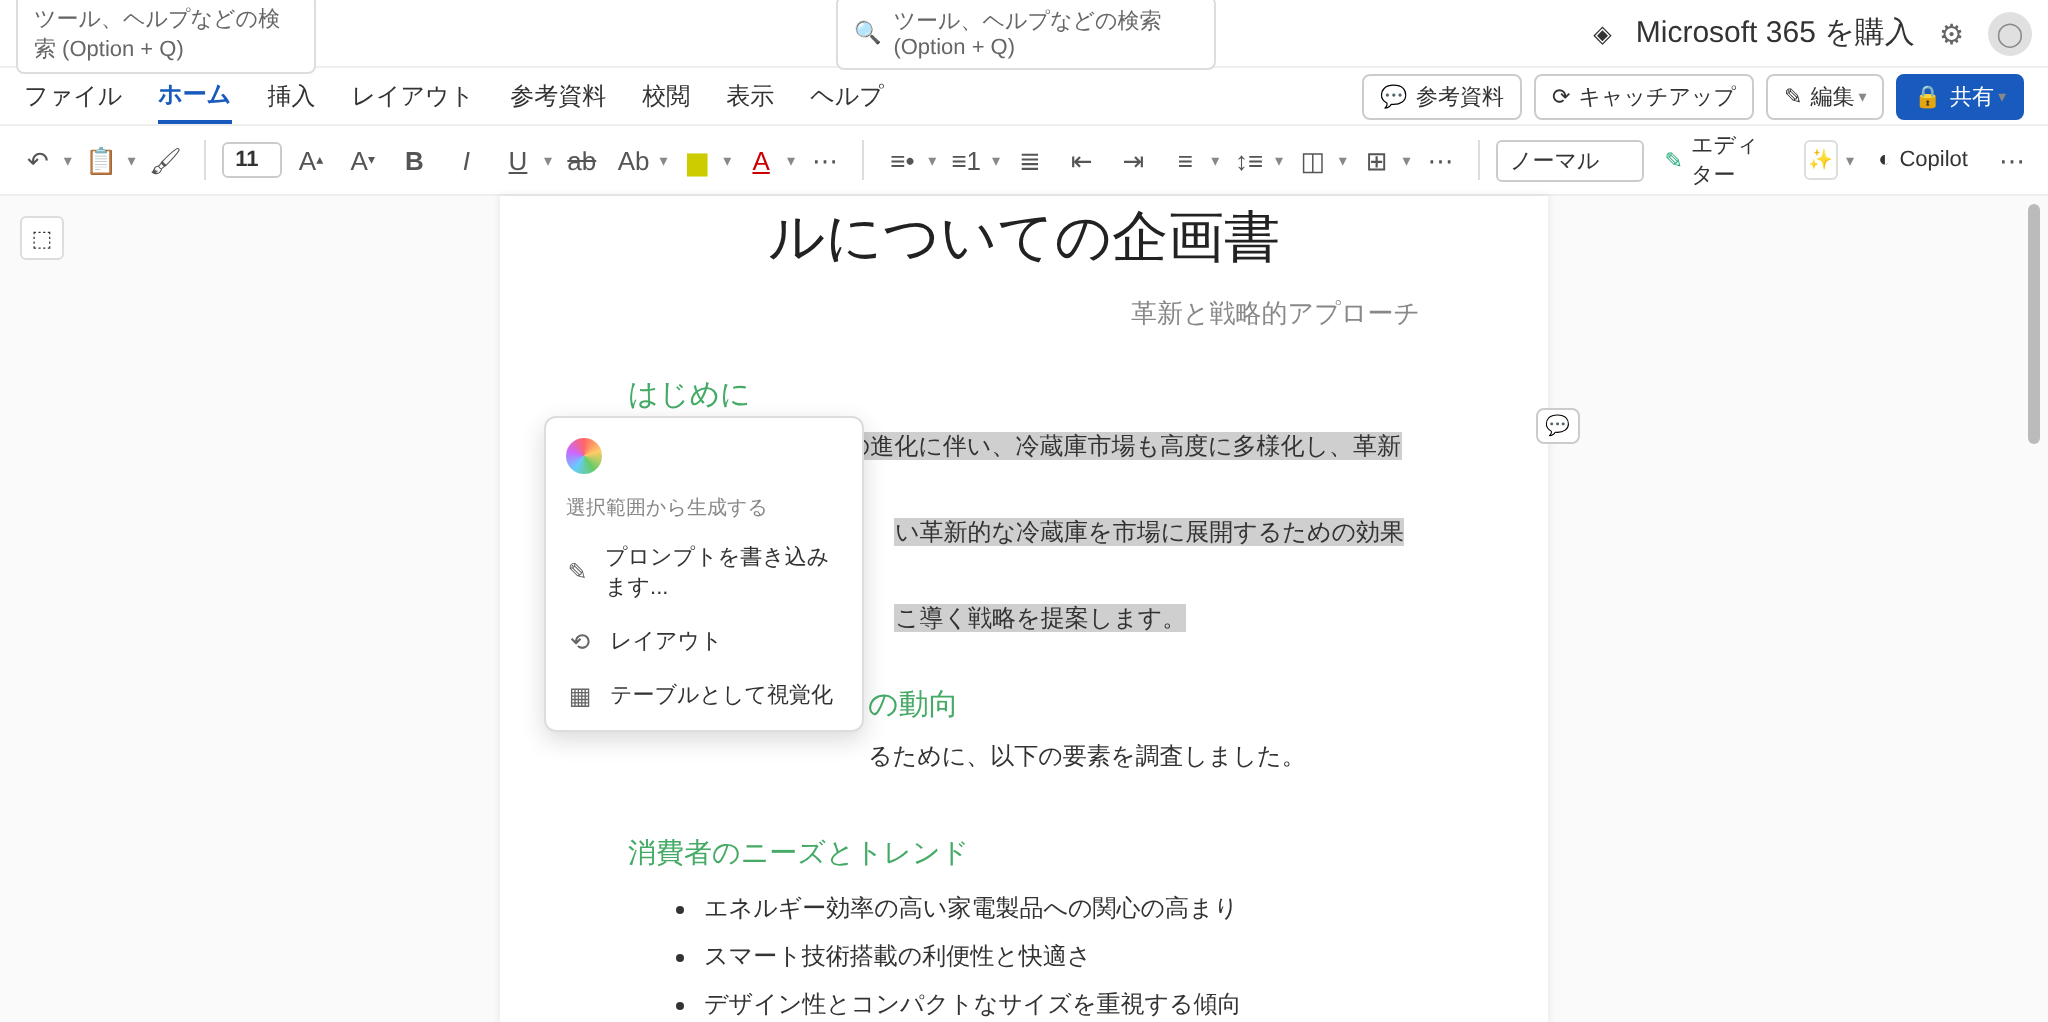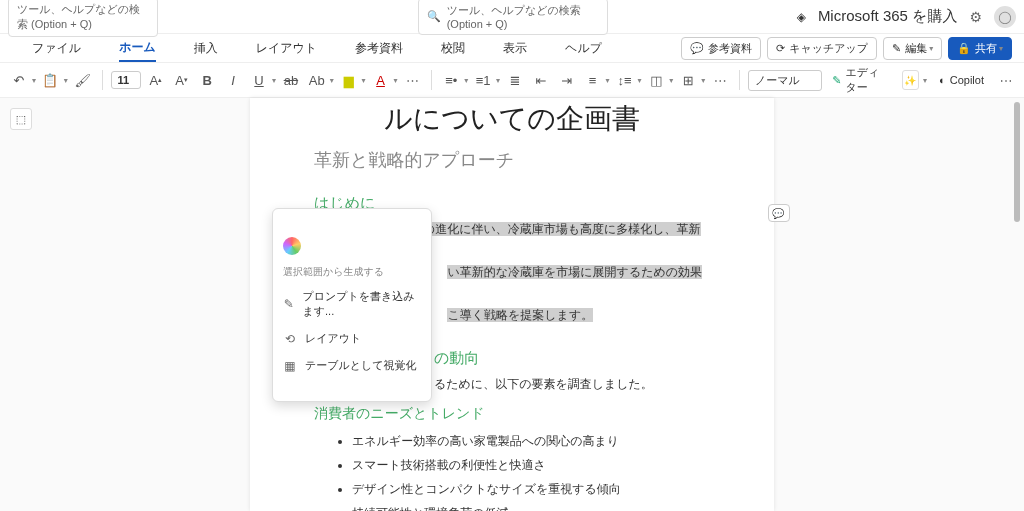--- a/index.html
+++ b/index.html
@@ -9,21 +9,21 @@
 .search-box { background: #fff; border: 1px solid #ddd; border-radius: 4px; padding: 4px 8px; font-size: 11px; color: #666; }
 .search-left { width: 150px; }
 .search-center { width: 190px; margin-left: 260px; display: flex; align-items: center; gap: 6px; }
 .titlebar-right { margin-left: auto; display: flex; align-items: center; gap: 12px; }
 .diamond-icon { font-size: 12px; }
 .buy-link { font-size: 15px; color: #333; }
 .gear { font-size: 14px; color: #666; }
 .avatar { width: 22px; height: 22px; border-radius: 50%; background: #e0e0e0; display: flex; align-items: center; justify-content: center; font-size: 12px; color: #888; }
 
 .menubar { height: 28px; display: flex; align-items: center; padding: 0 12px; gap: 18px; font-size: 12px; }
-.menubar .tab { cursor: pointer; padding: 4px 0; margin-left: 20px; }
+.menubar .tab { cursor: pointer; padding: 4px 0; }
 .menubar .tab.active { color: #185abd; border-bottom: 2px solid #185abd; font-weight: 600; }
 .menubar-right { margin-left: auto; display: flex; gap: 6px; }
 .pill-btn { border: 1px solid #ccc; border-radius: 4px; padding: 3px 8px; font-size: 11px; background: #fff; display: flex; align-items: center; gap: 4px; cursor: pointer; }
 .pill-btn.primary { background: #185abd; color: #fff; border-color: #185abd; }
 
 .toolbar { height: 36px; border-top: 1px solid #eee; border-bottom: 1px solid #eee; display: flex; align-items: center; padding: 0 8px; gap: 4px; }
 .tool-btn { width: 24px; height: 24px; display: flex; align-items: center; justify-content: center; border-radius: 3px; cursor: pointer; font-size: 13px; color: #555; }
 .chev { font-size: 8px; color: #888; margin-left: -2px; }
 .divider { width: 1px; height: 20px; background: #ddd; margin: 0 4px; }
 .font-select { border: 1px solid #ccc; border-radius: 3px; padding: 2px 18px 2px 6px; font-size: 11px; background: #fff; cursor: pointer; }
@@ -31,30 +31,30 @@
 .font-size { width: 30px; font-weight: bold; }
 .style-select { width: 80px; border: 1px solid #ccc; border-radius: 3px; padding: 2px 6px; font-size: 11px; }
 .toolbar-right { margin-left: auto; display: flex; align-items: center; gap: 6px; }
 .toolbar-label-btn { border: none; background: none; display: flex; align-items: center; gap: 4px; font-size: 11px; color: #333; cursor: pointer; padding: 3px 6px; }
 .copilot-badge { width: 20px; height: 20px; border: 1px solid #ddd; border-radius: 3px; display: flex; align-items: center; justify-content: center; }
 
 .workspace { position: relative; height: 413px; background: #fafafa; }
 .ruler-tab { position: absolute; left: 10px; top: 10px; width: 22px; height: 22px; background: #fff; border: 1px solid #ddd; border-radius: 3px; display: flex; align-items: center; justify-content: center; font-size: 11px; }
 .page { position: absolute; left: 250px; top: 0; width: 524px; height: 413px; background: #fff; box-shadow: 0 0 4px rgba(0,0,0,0.1); padding: 0 64px; overflow: hidden; }
 .doc-title { font-size: 28px; text-align: center; color: #222; margin-top: 2px; }
-.doc-subtitle { font-size: 18px; text-align: left; color: #888; margin-top: 10px; }
+.doc-subtitle { font-size: 13px; text-align: right; color: #888; margin-top: 10px; }
 .h2 { font-size: 15px; color: #4a6; margin-top: 22px; }
-.h3 { font-size: 14px; color: #4a6; margin-top: 9px; }
+.h3 { font-size: 14px; color: #4a6; margin-top: 28px; }
 .para { font-size: 12px; line-height: 1.8; margin-top: 6px; }
 .para .hl { background: #cfcfcf; }
 .ul { list-style: disc; padding-left: 38px; margin-top: 6px; }
 .ul li { font-size: 12px; line-height: 2; }
 .comment-marker { position: absolute; right: 234px; top: 106px; width: 22px; height: 18px; border: 1px solid #ccc; border-radius: 4px; display: flex; align-items: center; justify-content: center; font-size: 10px; color: #888; background: #fff; }
 
-.copilot-popup { position: absolute; left: 272px; top: 110px; width: 160px; background: #fff; border: 1px solid #ddd; border-radius: 6px; box-shadow: 0 4px 12px rgba(0,0,0,0.15); padding: 22px 0; z-index: 10; }
+.copilot-popup { position: absolute; left: 272px; top: 110px; width: 160px; background: #fff; border: 1px solid #ddd; border-radius: 6px; box-shadow: 0 4px 12px rgba(0,0,0,0.15); padding: 4px 0; z-index: 10; }
 .copilot-popup .hdr { display: flex; align-items: center; gap: 8px; padding: 6px 10px; }
 .copilot-popup .hdr-icon { width: 18px; height: 18px; border-radius: 50%; background: conic-gradient(#f66,#fc6,#6c6,#6cf,#c6f,#f66); }
 .copilot-popup .section-label { font-size: 10px; color: #888; padding: 4px 10px; }
 .copilot-popup .item { display: flex; align-items: center; gap: 8px; padding: 6px 10px; font-size: 11px; cursor: pointer; }
 .copilot-popup .item-icon { width: 14px; text-align: center; color: #666; font-size: 12px; }
 
 .scrollbar { position: absolute; right: 2px; top: 0; width: 8px; height: 413px; }
 .scroll-thumb { position: absolute; top: 4px; width: 6px; height: 120px; background: #bbb; border-radius: 3px; }
 
 .srch-ic { color: #888; font-size: 11px; }

